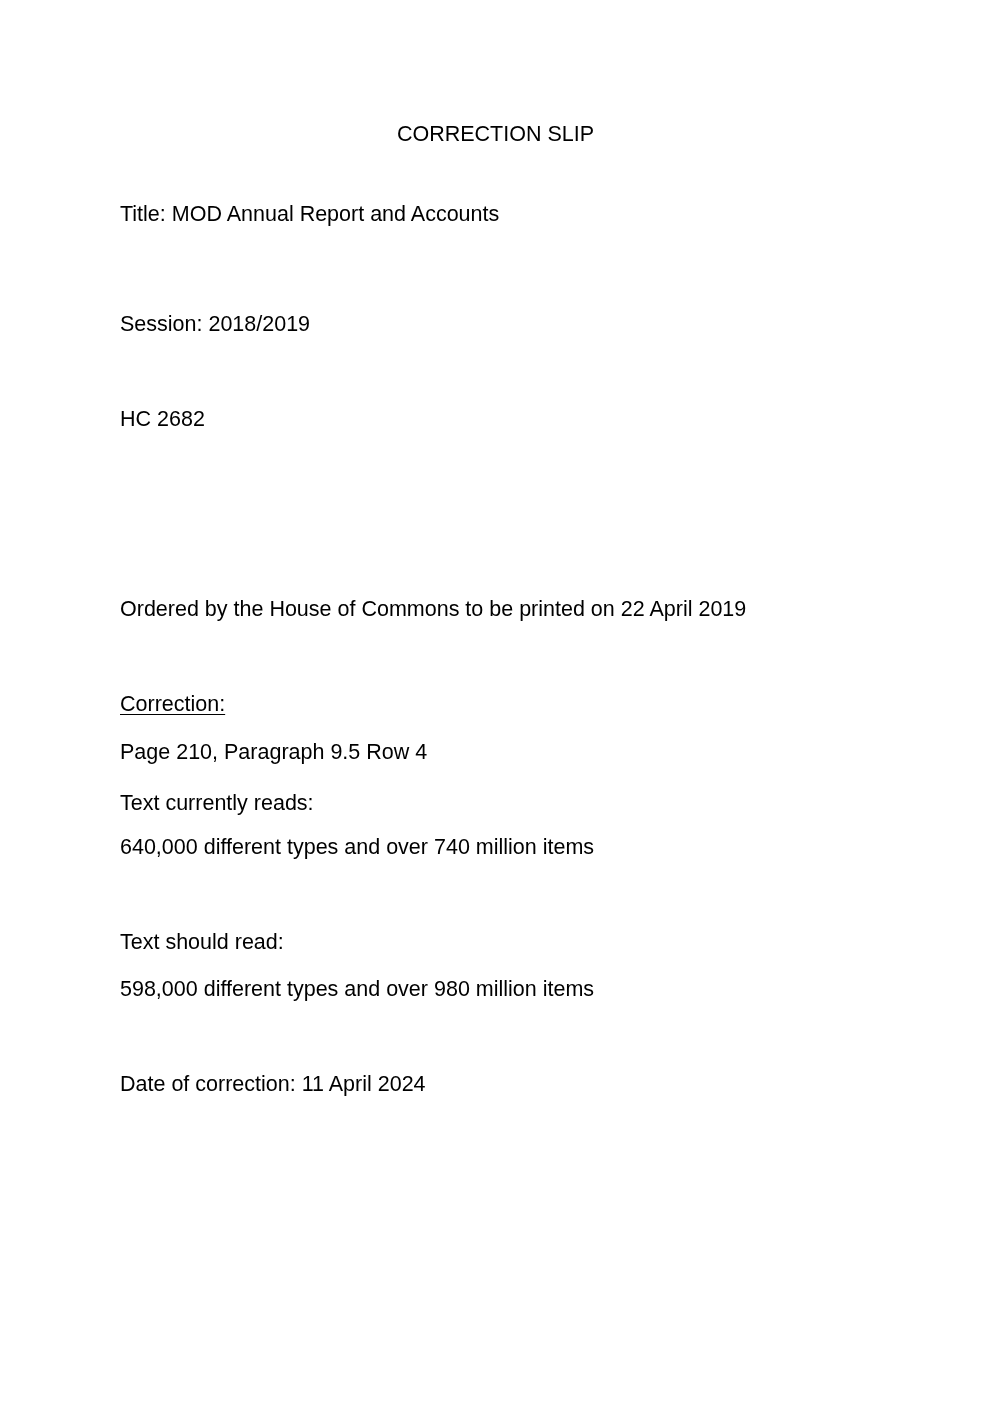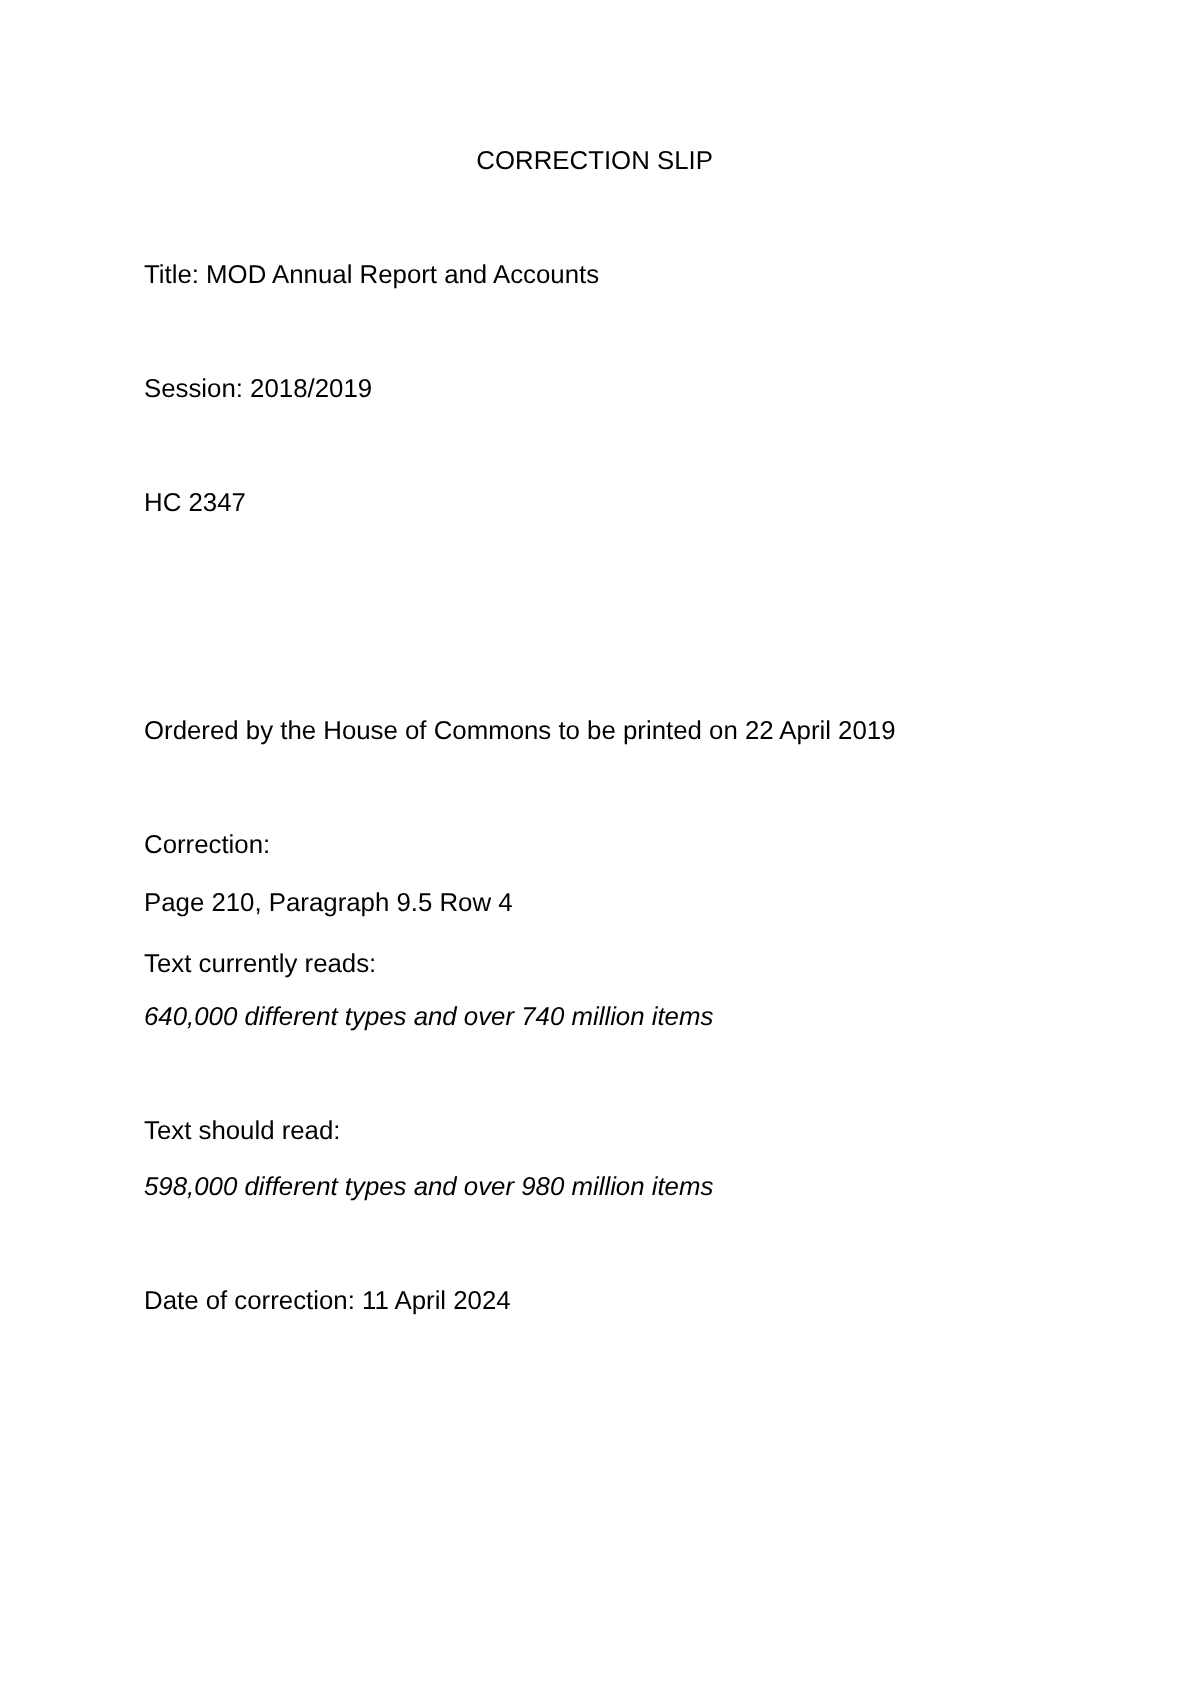--- a/index.html
+++ b/index.html
@@ -29,39 +29,39 @@
       font-size: 21.5px;
       line-height: 26px;
       white-space: nowrap;
     }
     .center {
       left: 0;
       width: 991px;
       text-align: center;
     }
     .underline {
+      text-decoration: underline;
       text-underline-offset: 3px;
       text-decoration-thickness: 1px;
     }
     .italic {
-      font-style: italic;
     }
   </style>
 </head>
 <body>
 
 <div class="page">
 
   <div class="line center" style="top:121px;">CORRECTION SLIP</div>
 
-  <div class="line" style="top:216px;">Title: MOD Annual Report and Accounts</div>
+  <div class="line" style="top:201px;">Title: MOD Annual Report and Accounts</div>
 
   <div class="line" style="top:311px;">Session: 2018/2019</div>
 
-  <div class="line" style="top:406px;">HC 2347</div>
+  <div class="line" style="top:406px;">HC 2682</div>
 
 
   <div class="line" style="top:596px;">Ordered by the House of Commons to be printed on 22 April 2019</div>
 
   <div class="line underline" style="top:691px;">Correction:</div>
 
   <div class="line" style="top:739px;">Page 210, Paragraph 9.5 Row 4</div>
 
   <div class="line" style="top:790px;">Text currently reads:</div>
 

